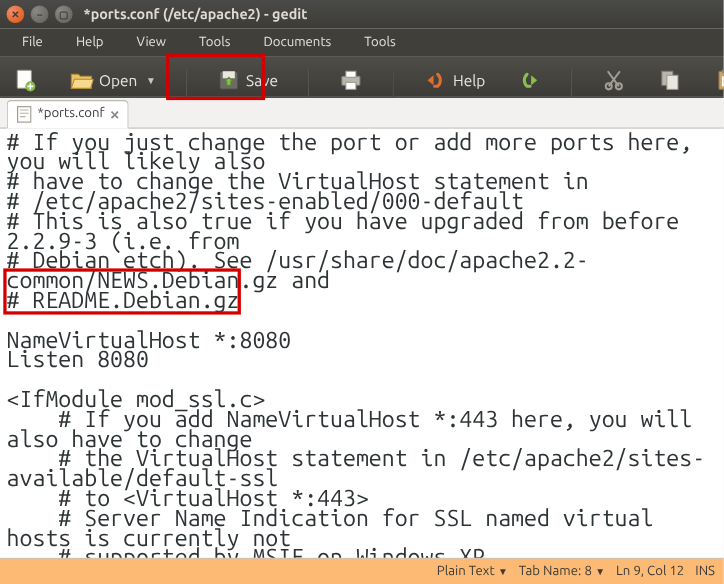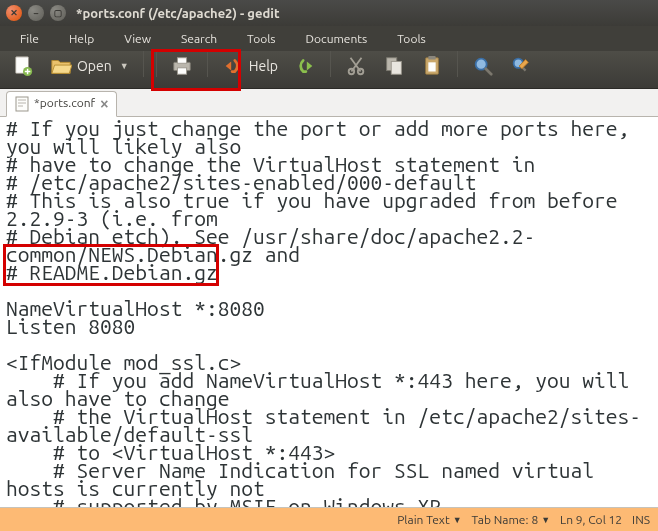--- a/index.html
+++ b/index.html
@@ -9,21 +9,21 @@
   .win-btns { display: flex; gap: 6px; }
   .win-btn { width: 16px; height: 16px; border-radius: 50%; display: flex; align-items: center; justify-content: center; font-size: 9px; color: #3b3a36; }
   .win-close  { background: radial-gradient(circle at 30% 30%, #f08d6e, #df5106); }
   .win-min    { background: radial-gradient(circle at 30% 30%, #8a8983, #5f5e58); }
   .win-max    { background: radial-gradient(circle at 30% 30%, #8a8983, #5f5e58); }
   .titlebar-title { margin-left: 4px; }
 
   .menubar { height: 25px; background: #403f3a; display: flex; align-items: center; padding: 0 6px; gap: 2px; color: #e6e3dd; font-size: 12px; }
   .menubar span { padding: 3px 7px; cursor: default; }
 
-  .toolbar { height: 38px; background: linear-gradient(to bottom, #4e4d47, #3c3b37); display: flex; align-items: flex-start; padding: 0 6px; gap: 4px; border-bottom: 1px solid #2b2a27; }
+  .toolbar { height: 38px; background: linear-gradient(to bottom, #4e4d47, #3c3b37); display: flex; align-items: flex-end; padding: 0 6px; gap: 17px; border-bottom: 1px solid #2b2a27; }
   .tbtn { display: flex; align-items: center; gap: 5px; padding: 3px 6px; color: #e8e5df; font-size: 14px; height: 30px; border-radius: 3px; }
   .tbtn svg { width: 22px; height: 22px; }
   .tsep { width: 1px; height: 26px; background: #2e2d29; margin: 0 4px; border-right: 1px solid #56554f; }
   .dropdown-caret { font-size: 9px; color: #cbc8bf; margin-left: 3px; }
 
   .save-highlight { position: absolute; left: 151px; top: 49px; width: 90px; height: 42px; border: 3px solid #d40000; pointer-events: none; z-index: 50; }
 
   .tabbar { height: 28px; background: #f2f1f0; display: flex; align-items: flex-end; padding: 2px 6px 0 6px; border-bottom: 1px solid #b8b4ad; }
   .tab { display: flex; align-items: flex-start; gap: 5px; padding: 4px 8px; background: #fff; border: 1px solid #b8b4ad; border-bottom: 1px solid #fff; border-radius: 4px 4px 0 0; font-size: 12px; color: #3c3b37; position: relative; top: 1px; }
   .tab .doc-ico { width: 14px; height: 16px; }
@@ -47,21 +47,20 @@
     <div class="win-btn win-min">–</div>
     <div class="win-btn win-max">▢</div>
   </div>
   <span class="titlebar-title">*ports.conf (/etc/apache2) - gedit</span>
 </div>
 
 <div class="menubar">
   <span><span>File</span></span>
   <span><span>Help</span></span>
   <span><span>View</span></span>
-  <span><span>Search</span></span>
   <span><span>Tools</span></span>
   <span><span>Documents</span></span>
   <span><span>Tools</span></span>
 </div>
 
 <div class="toolbar">
   <div class="tbtn">
     <svg viewBox="0 0 24 24">
         <rect x="4" y="2" width="14" height="18" rx="1" fill="#fdfdfb" stroke="#9b978d"></rect>
         <circle cx="17" cy="18" r="5" fill="#87b94f"></circle>
@@ -70,20 +69,28 @@
   </div>
   <div class="tbtn">
     <svg viewBox="0 0 24 24">
         <path d="M2 6h7l2 2h11v12H2z" fill="#e9c16c" stroke="#b38a2f"></path>
         <path d="M2 20l3-9h19l-3 9z" fill="#f6d98c" stroke="#b38a2f"></path>
       </svg>
     <span>Open</span>
     <span class="dropdown-caret">▼</span>
   </div>
   <div class="tsep"></div>
+  <div class="tbtn">
+    <svg viewBox="0 0 24 24">
+        <rect x="3" y="3" width="18" height="18" rx="2" fill="#6b6a63" stroke="#46453f"></rect>
+        <rect x="6" y="3" width="12" height="7" fill="#e9e6df"></rect>
+        <path d="M12 9l-4 4h2v4h4v-4h2z" fill="#8bbf4d" stroke="#5a8a2e"></path>
+      </svg>
+    <span>Save</span>
+  </div>
   <div class="tsep"></div>
   <div class="tbtn">
     <svg viewBox="0 0 24 24">
         <rect x="3" y="8" width="18" height="9" rx="1" fill="#bab6ac" stroke="#7d7a71"></rect>
         <rect x="7" y="3" width="10" height="6" fill="#fdfdfb" stroke="#9b978d"></rect>
         <rect x="7" y="14" width="10" height="7" fill="#fdfdfb" stroke="#9b978d"></rect>
       </svg>
   </div>
   <div class="tsep"></div>
   <div class="tbtn">

